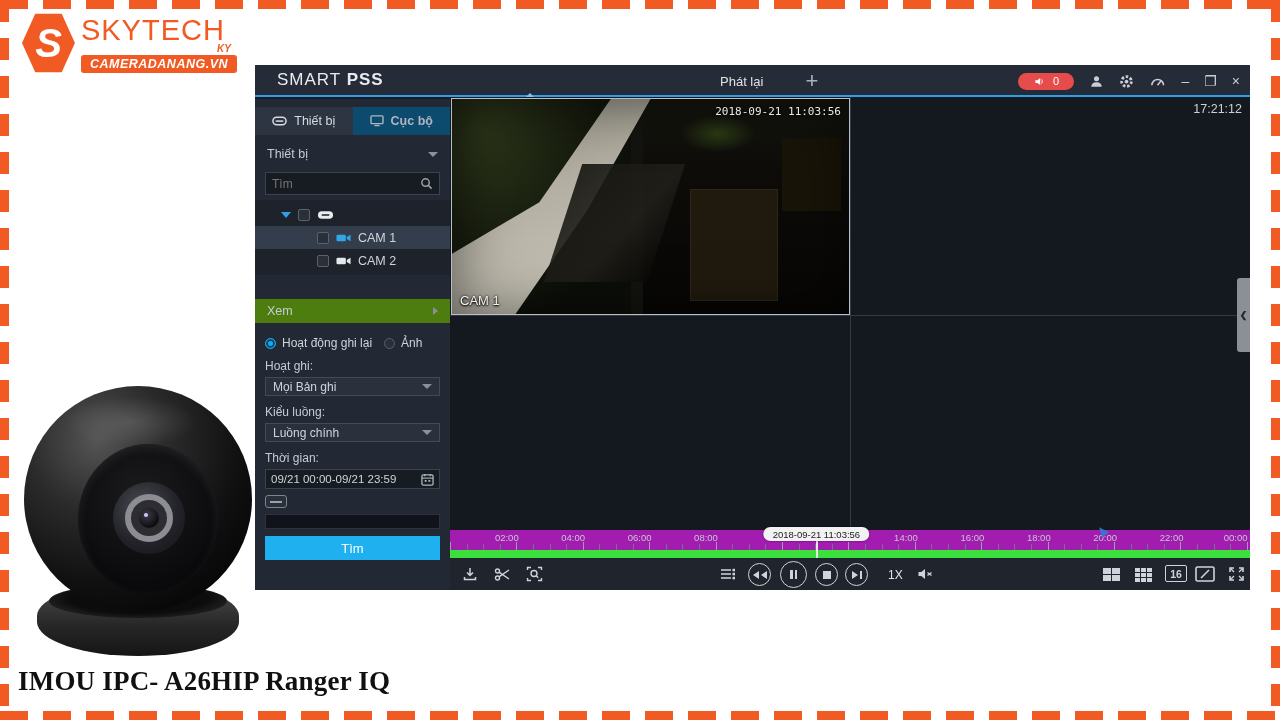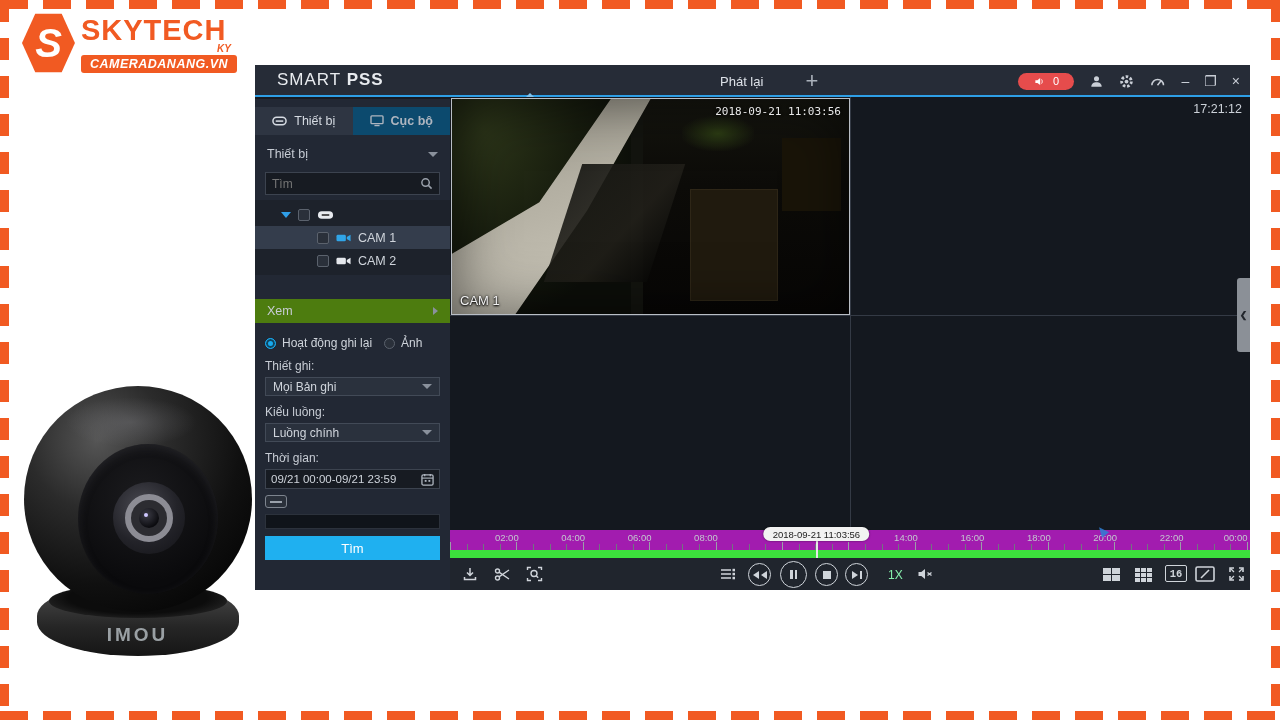--- a/index.html
+++ b/index.html
@@ -15,21 +15,21 @@
   .frame-v { top:0; height:720px; width:9px;
     background:repeating-linear-gradient(180deg,#f15a22 0 22px,transparent 22px 38px); }
   .frame-left { left:0; } .frame-right { right:0; }
 
   
   .logo { position:absolute; left:22px; top:12px; width:215px; height:64px; display:flex; gap:6px; }
   .logo-hex { width:62px; height:62px; background:#f15a22; display:flex; align-items:center; justify-content:center;
     clip-path:polygon(25% 3%,75% 3%,100% 50%,75% 97%,25% 97%,0 50%); }
   .logo-hex span { color:#fff; font-size:40px; font-weight:bold; font-style:italic; line-height:1; }
   .logo-texts { display:flex; flex-direction:column; align-items:flex-start; padding-top:4px; }
-  .logo-name { color:#f15a22; font-size:29px; font-weight:bold; letter-spacing:1px; line-height:1; }
+  .logo-name { color:#f15a22; font-size:29px; font-weight:normal; letter-spacing:1px; line-height:1; }
   .logo-sub { color:#f15a22; font-size:10px; font-weight:bold; font-style:italic; align-self:flex-end; margin:-2px 6px 1px 0; }
   .logo-badge { background:#f15a22; color:#fff; font-size:12.5px; font-weight:bold; font-style:italic;
     padding:2px 9px; border-radius:3px; letter-spacing:.5px; }
 
   
   .app { position:absolute; left:255px; top:65px; width:995px; height:525px; background:#171b22; z-index:10; }
 
   .titlebar { position:absolute; left:0; top:0; width:995px; height:32px; background:#262c37;
     border-bottom:2px solid #2e9fe6; display:flex; align-items:center; }
   .brand { margin-left:22px; color:#e8ebef; font-size:17px; letter-spacing:1px; }
@@ -145,23 +145,23 @@
   .circle-btn { position:absolute; border:1px solid #cfd4da; border-radius:50%;
     display:flex; align-items:center; justify-content:center; gap:2px; }
   .c24 { width:23px; height:23px; top:5px; }
   .c28 { width:27px; height:27px; top:3px; }
   .tri-l { width:0; height:0; border-top:4px solid transparent; border-bottom:4px solid transparent;
     border-right:6px solid #cfd4da; }
   .tri-r { width:0; height:0; border-top:4px solid transparent; border-bottom:4px solid transparent;
     border-left:6px solid #cfd4da; }
   .bar-v { width:2.5px; height:9px; background:#cfd4da; }
   .sq { width:8px; height:8px; background:#cfd4da; }
-  .speed { position:absolute; left:668px; top:10px; color:#86efac; font-size:12px; }
+  .speed { position:absolute; left:668px; top:10px; color:#e5e5e5; font-size:12px; }
   .boxed-16 { position:absolute; left:715px; top:7px; width:22px; height:17px; border:1.5px solid #cfd4da;
-    border-radius:2px; color:#cfd4da; font-size:10.5px; font-weight:bold; display:flex; align-items:center; justify-content:center;font-family:Liberation Mono, monospace; }
+    border-radius:2px; color:#cfd4da; font-size:10.5px; font-weight:bold; display:flex; align-items:center; justify-content:center; }
 
   
   .camera { position:absolute; left:15px; top:386px; width:245px; height:276px; z-index:5; }
   .cam-base { position:absolute; left:22px; bottom:6px; width:202px; height:74px; border-radius:50% / 46%;
     background:linear-gradient(180deg,#6a6a6a 0%,#3c3c3c 28%,#262626 60%,#151515 100%); }
   .cam-base-top { position:absolute; left:34px; bottom:44px; width:178px; height:34px; border-radius:50%;
     background:radial-gradient(ellipse at 50% 40%, #0c0c0c 55%, #2e2e2e 90%); }
   .cam-glow { position:absolute; left:52px; bottom:52px; width:142px; height:26px; border-radius:50%;
     background:radial-gradient(ellipse, rgba(56,232,74,.95) 30%, rgba(40,200,60,.55) 60%, rgba(30,160,50,0) 78%);
     filter:blur(2px); }
@@ -309,21 +309,21 @@
         <span class="arrow-right"></span>
       </div>
 
       <div class="radio-row">
         <span class="radio on"></span>
         <span>Hoạt động ghi lại</span>
         <span class="radio" style="margin-left:6px;"></span>
         <span>Ảnh</span>
       </div>
 
-      <div class="fld-label">Thiết ghi:</div>
+      <div class="fld-label">Hoạt ghi:</div>
       <div class="fld-select">
         <span>Mọi Bản ghi</span>
         <span class="caret-down"></span>
       </div>
 
       <div class="fld-label">Kiểu luồng:</div>
       <div class="fld-select">
         <span>Luồng chính</span>
         <span class="caret-down"></span>
       </div>
@@ -488,17 +488,17 @@
   <div class="camera">
     <div class="cam-base"></div>
     <div class="cam-glow"></div>
     <div class="cam-base-top"></div>
     <div class="cam-sphere"></div>
     <div class="cam-face"></div>
     <div class="cam-lens-outer"></div>
     <div class="cam-lens"></div>
     <div class="cam-pupil"></div>
     <div class="cam-speck"></div>
-    <div class="cam-brand">IMOU</div>
   </div>
 
+  <div class="caption">IMOU IPC- A26HIP Ranger IQ</div>
 
 </div>
 
 </body></html>

